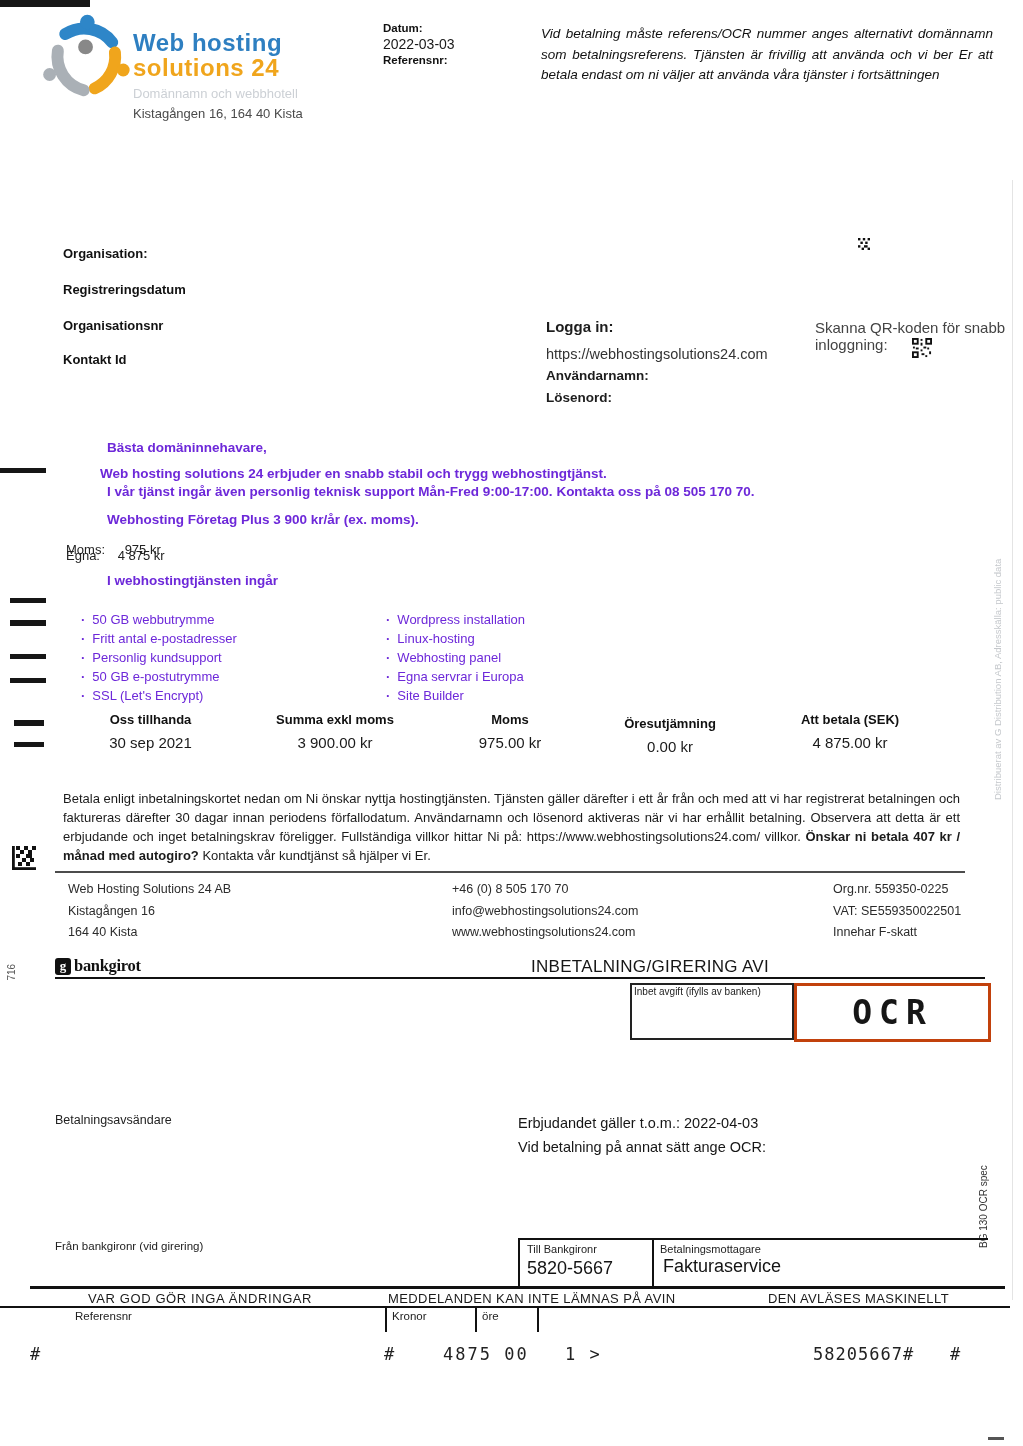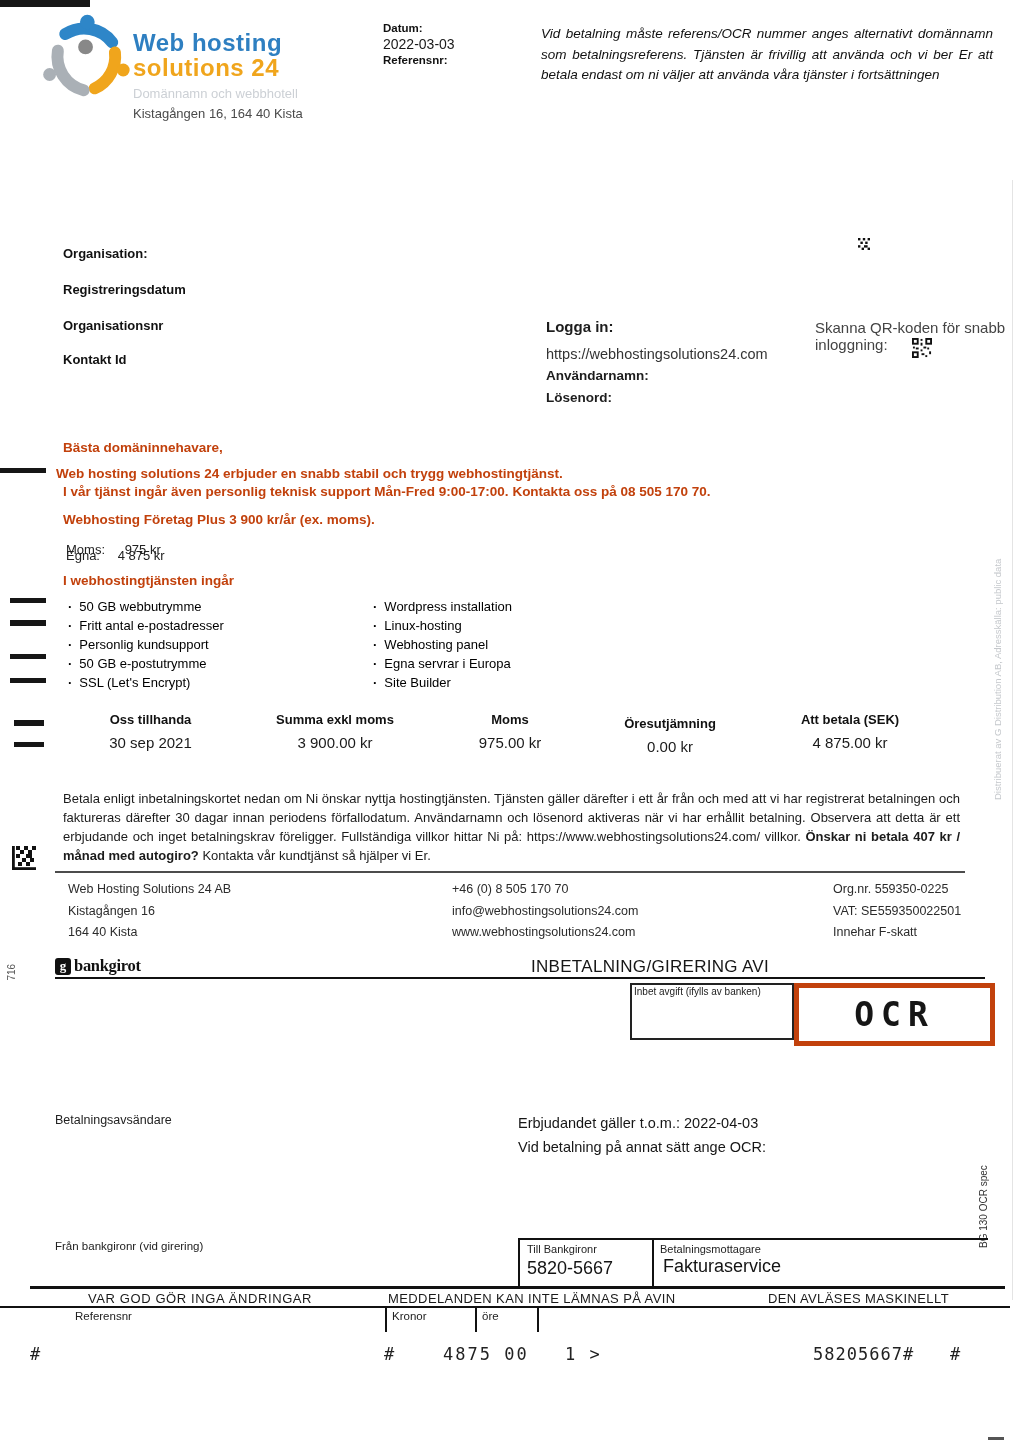--- a/index.html
+++ b/index.html
@@ -7,22 +7,22 @@
     width:1023px;height:1446px;position:relative;overflow:hidden;
     background:#ffffff;color:#1d1d1d;
     font-family:"Liberation Sans", sans-serif;
     -webkit-font-smoothing:antialiased;
   }
   .abs{position:absolute;}
   .b{font-weight:bold;}
   .italicnote{font-style:italic;font-weight:500;text-align:justify;line-height:1.52;font-size:13.5px;color:#111;}
   .label-sm{font-size:11.5px;font-weight:bold;color:#111;}
   .orglabel{font-size:13px;font-weight:bold;color:#111;}
-  .bodytext{font-size:13.5px;color:#c2410c;}
-  .feature-list{list-style:none;margin:0;padding:0;font-size:13px;color:#000000;}
+  .bodytext{font-size:13.5px;color:#6d28d9;margin-left:44px;}
+  .feature-list{list-style:none;margin:13px;padding:0;font-size:13px;color:#6d28d9;}
   .feature-list li{line-height:19px;}
   .feature-list li::before{content:"·";font-weight:bold;margin-right:7px;}
   .sum-col{position:absolute;text-align:center;}
   .sum-col .h{font-size:13px;font-weight:bold;color:#111;}
   .sum-col .v{font-size:15px;margin-top:7px;color:#1a1a1a;}
   .terms{font-size:13px;line-height:19px;text-align:justify;color:#1b1b1b;}
   .footcol{font-size:12.5px;line-height:21.5px;color:#2b2b2b;}
   .hline{position:absolute;background:#3a3a3a;}
   .blackline{position:absolute;background:#111;}
   .artifact{position:absolute;background:#161616;}
@@ -216,21 +216,21 @@
 <div class="abs" style="left:55px;top:956px;display:flex;align-items:center;gap:3px;">
   <span style="display:inline-flex;align-items:center;justify-content:center;width:16px;height:17px;background:#111;border-radius:3px;color:#fff;font-family:'Liberation Serif',serif;font-size:13px;font-weight:bold;">g</span>
   <span style="font-family:'Liberation Serif',serif;font-weight:bold;font-size:16.5px;color:#111;letter-spacing:-0.3px;">bankgirot</span>
 </div>
 <div class="abs" style="left:500px;top:957px;width:300px;text-align:center;font-size:17px;color:#161616;letter-spacing:0.3px;">INBETALNING/GIRERING  AVI</div>
 <div class="blackline" style="left:55px;top:977px;width:930px;height:2px;"></div>
 
 <div class="abs" style="left:630px;top:983px;width:160px;height:53px;border:2px solid #222;">
   <div class="slip-label" style="font-size:10px;padding:1px 2px;">Inbet avgift (ifylls av banken)</div>
 </div>
-<div class="abs" style="left:794px;top:983px;width:191px;height:53px;border:5px solid #c2410c;display:flex;align-items:center;justify-content:center;">
+<div class="abs" style="left:794px;top:983px;width:191px;height:53px;border:3px solid #c2410c;display:flex;align-items:center;justify-content:center;">
   <span class="mono" style="font-size:33px;font-weight:bold;letter-spacing:7px;color:#161616;">OCR</span>
 </div>
 
 <div class="abs" style="left:55px;top:1113px;font-size:12.5px;color:#222;">Betalningsavsändare</div>
 <div class="abs" style="left:518px;top:1115px;font-size:14.5px;color:#161616;">Erbjudandet gäller t.o.m.:  2022-04-03</div>
 <div class="abs" style="left:518px;top:1139px;font-size:14.5px;color:#161616;">Vid betalning på annat sätt ange OCR:</div>
 
 <div class="abs" style="left:55px;top:1240px;font-size:11.5px;color:#222;">Från bankgironr (vid girering)</div>
 
 <div class="blackline" style="left:518px;top:1238px;width:470px;height:2px;"></div>

